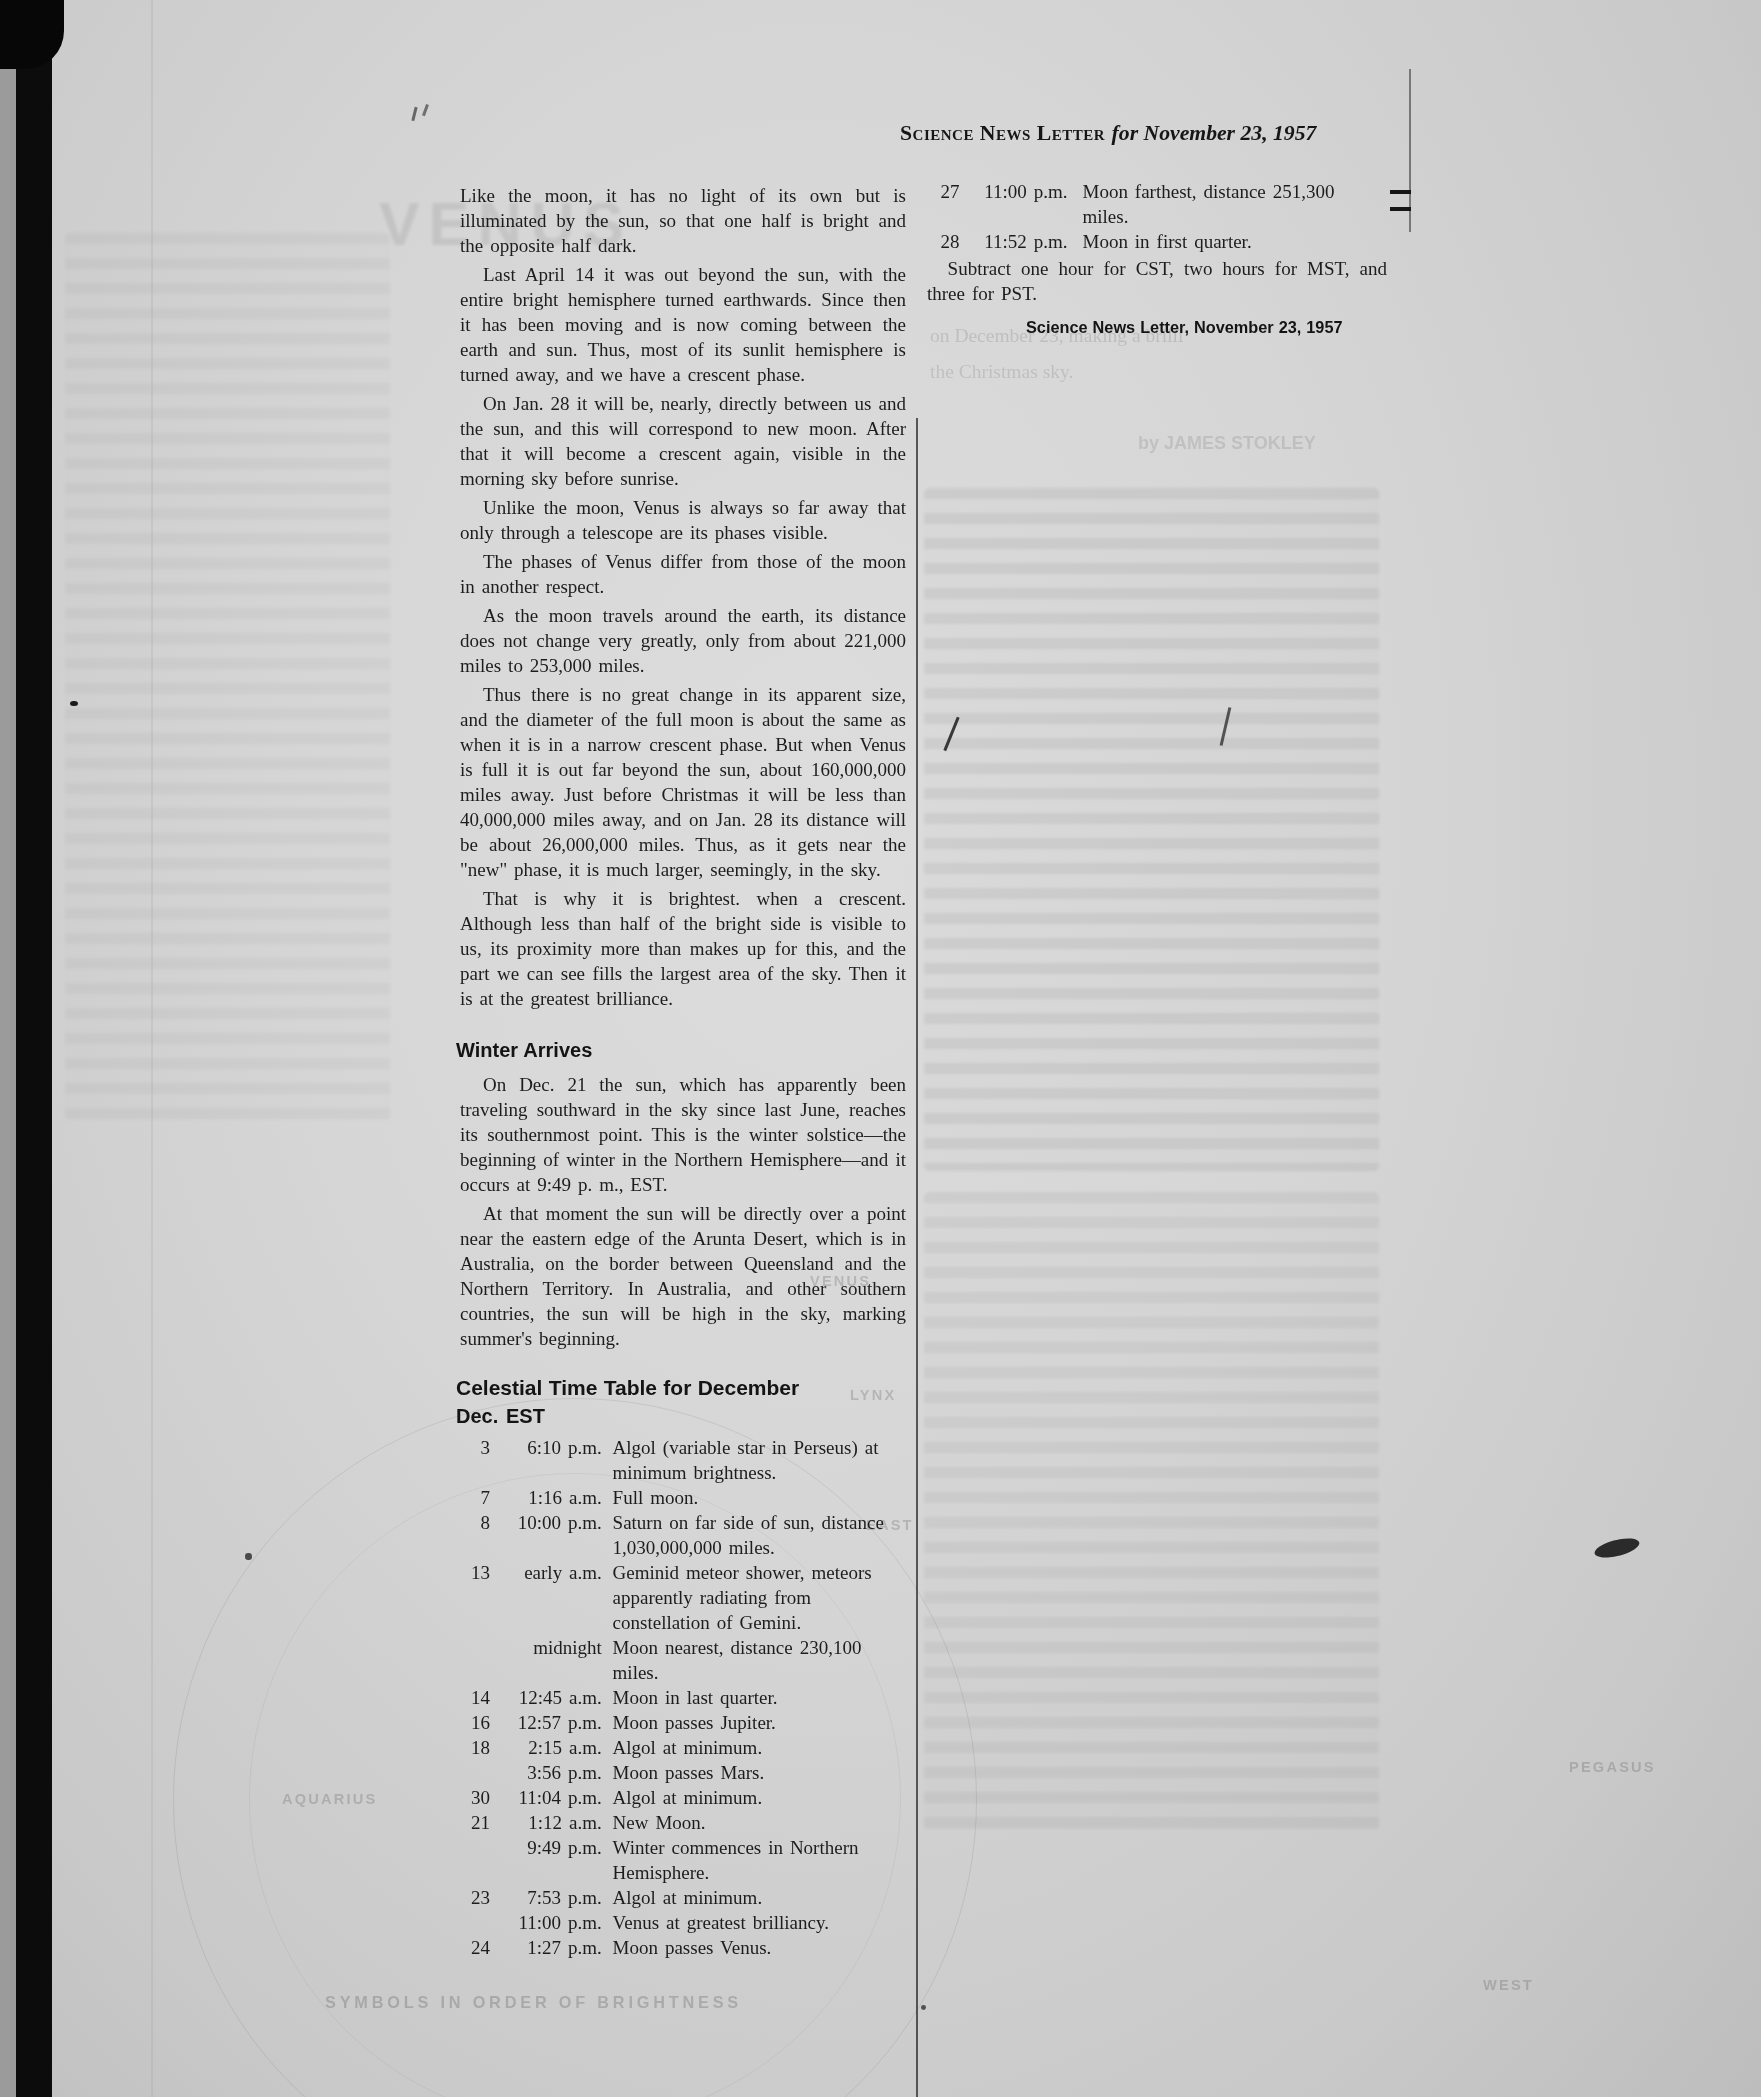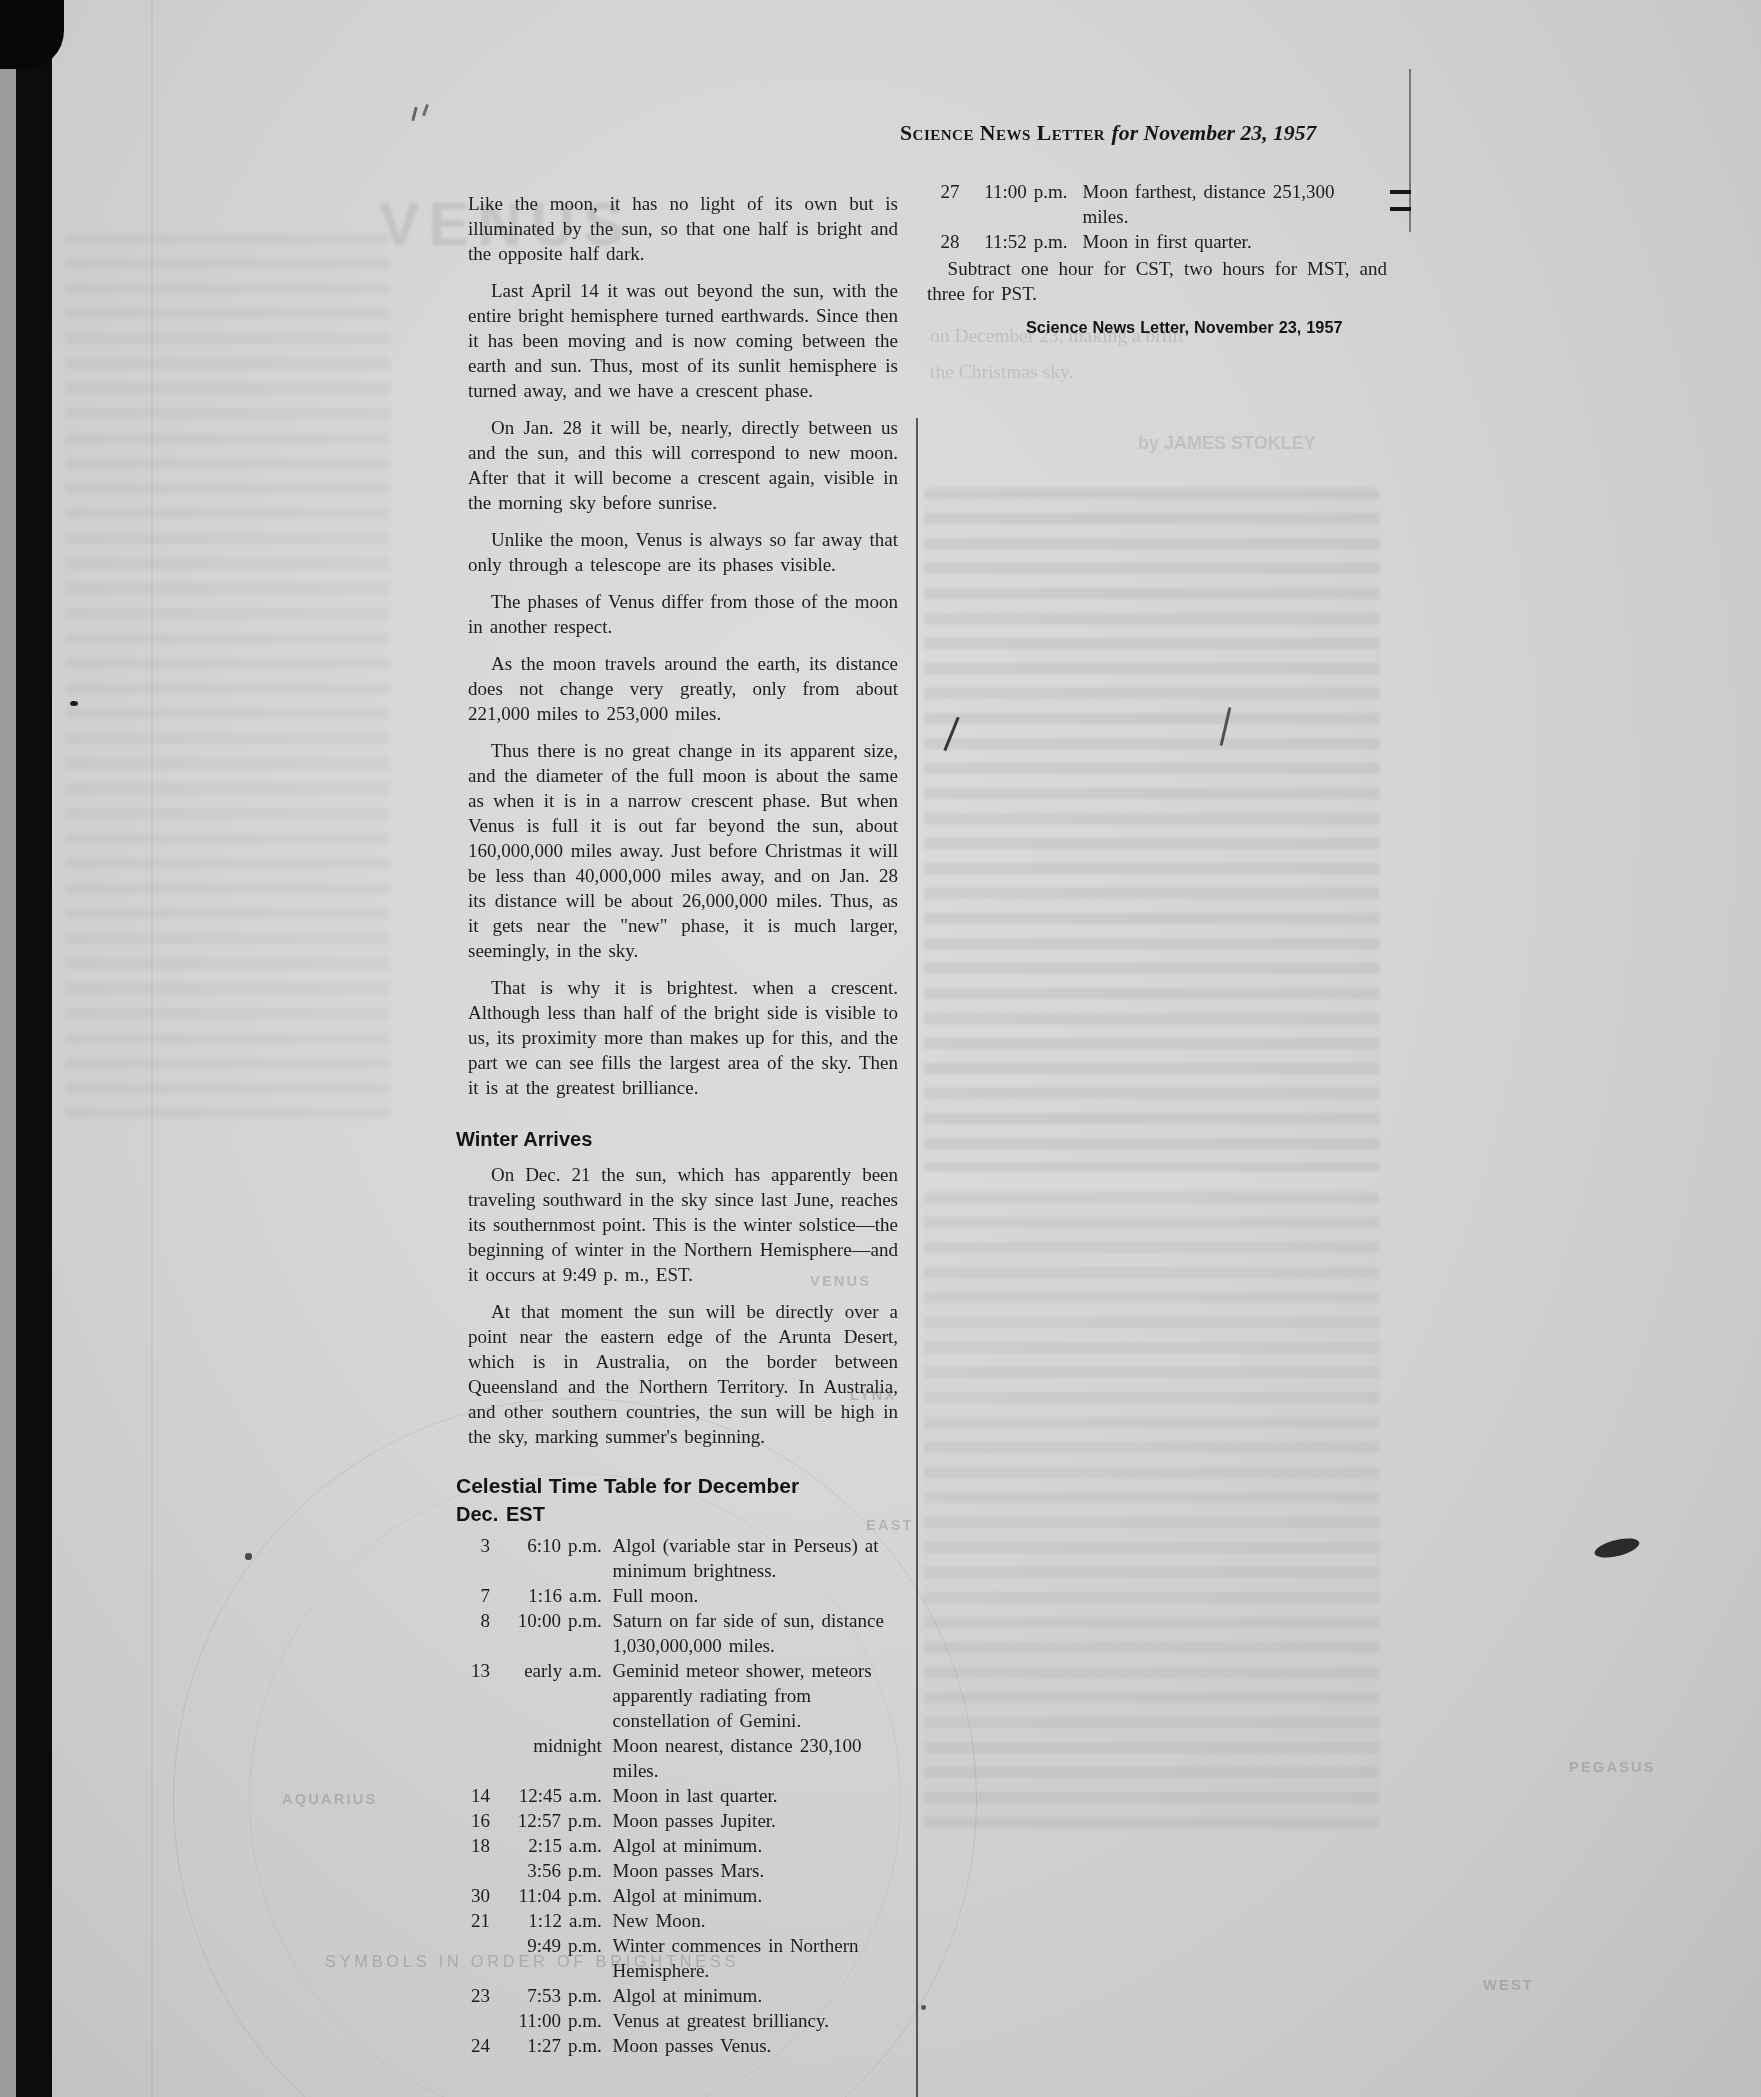--- a/index.html
+++ b/index.html
@@ -38,21 +38,21 @@
   }
   .masthead{font-variant:small-caps;letter-spacing:0.5px;text-align:center;}
   .masthead-date{font-style:italic;margin-left:6.5px;font-weight:bold;}
 
   
   .main-col{
     position:absolute;left:456px;top:179px;width:454px;
     font-size:19px;line-height:25px;color:#1d1d1d;
     text-align:justify;word-spacing:2.2px;
   }
-  .main-col p.para{margin:12px;text-indent:23px;}
+  .main-col p.para{margin:4px;text-indent:23px;}
   div[data-list="article.intro_paragraphs"] p.para:first-of-type{text-indent:0;}
   h3.section{
     font-family:"Liberation Sans",sans-serif;font-weight:bold;
     font-size:20px;margin:28px 0 10.8px 0;text-align:left;color:#141414;
     word-spacing:0.5px;line-height:1.1;
   }
   h3.section.big{font-size:21px;margin:25px 0 5.4px 0;}
   .subhead{
     font-family:"Liberation Sans",sans-serif;font-weight:bold;
     font-size:20px;margin:0 0 5.4px 0;text-align:left;color:#141414;
@@ -92,21 +92,21 @@
   .g-byline{left:1138px;top:433px;font-size:18px;font-weight:bold;opacity:.13;filter:blur(0.5px);}
   .ghost-circle{position:absolute;left:173px;top:1398px;width:802px;height:802px;border:1.6px solid rgba(35,35,35,0.10);border-radius:50%;}
   .ghost-circle-2{position:absolute;left:249px;top:1473px;width:650px;height:650px;border:1.1px solid rgba(35,35,35,0.06);border-radius:50%;}
   .g-map{font-size:14.6px;font-weight:bold;letter-spacing:2.2px;opacity:.20;filter:blur(0.3px);}
   .g-venus{left:810px;top:1273px;}
   .g-lynx{left:850px;top:1387px;}
   .g-east{left:866px;top:1517px;}
   .g-west{left:1483px;top:1977px;}
   .g-aquarius{left:282px;top:1791px;}
   .g-pegasus{left:1569px;top:1759px;}
-  .g-caption{left:325px;top:1952px;font-size:16.3px;font-weight:normal;letter-spacing:3.8px;opacity:.22;}
+  .g-caption{left:325px;top:1993px;font-size:16.3px;font-weight:bold;letter-spacing:3.8px;opacity:.22;}
 </style>
 </head>
 <body>
 
 <div class="page">
 
   <div class="bleed bleed-right-1"></div>
   <div class="bleed bleed-right-2"></div>
   <div class="bleed bleed-left"></div>
   <div class="ghost-circle"></div>

